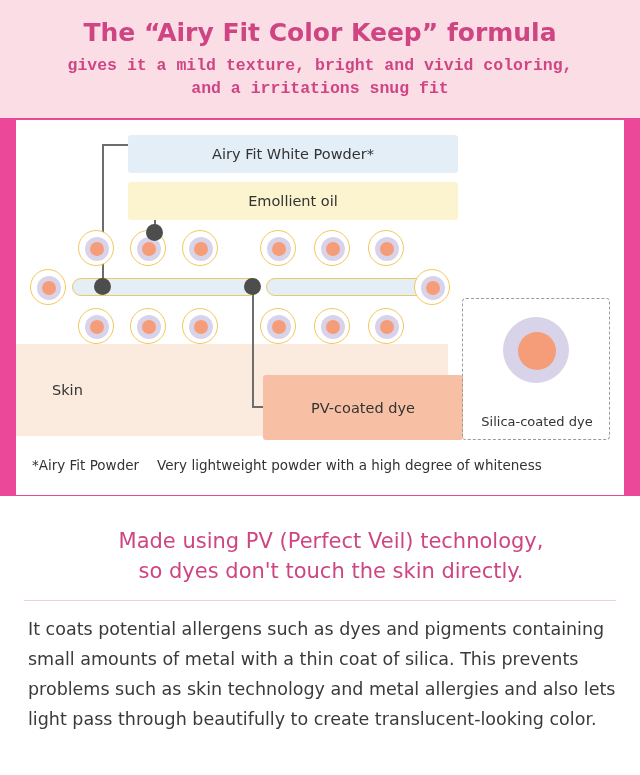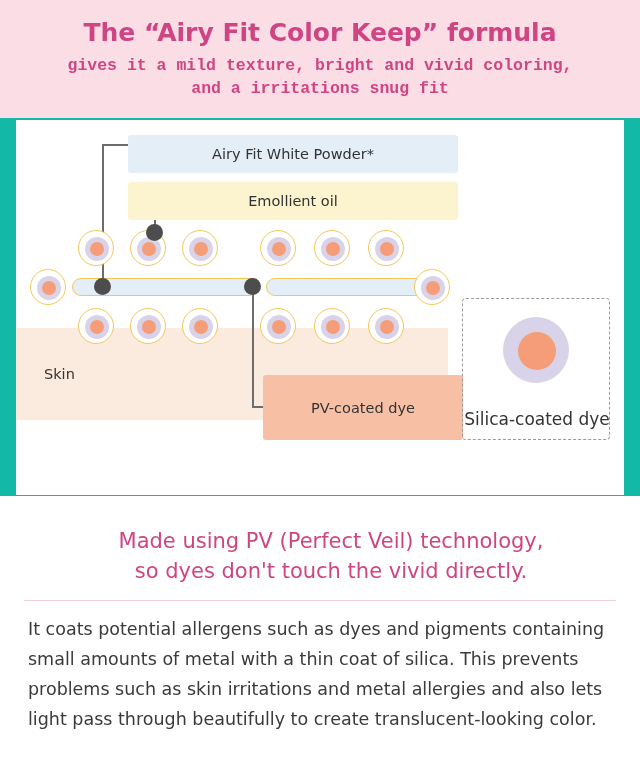--- a/index.html
+++ b/index.html
@@ -11,21 +11,21 @@
     width: 640px;
     height: 775px;
     background: #ffffff;
     font-family: "DejaVu Sans", sans-serif;
     overflow: hidden;
   }
   .page {
     position: relative;
     width: 640px;
     height: 573px;
-    background: #14b8a6;
+    background: #ec4899;
   }
 
   
   .header {
     position: absolute;
     left: 0; top: 0;
     width: 640px;
     height: 118px;
     background: #fbdde6;
     text-align: center;
@@ -70,25 +70,25 @@
     left: 112px; top: 15px;
     width: 330px; height: 38px;
     background: #e4eef7;
   }
   .bar-oil {
     left: 112px; top: 62px;
     width: 330px; height: 38px;
     background: #fcf3cf;
   }
   .bar-skin {
-    left: 0px; top: 208px;
+    left: 0px; top: 224px;
     width: 432px; height: 92px;
     background: #fbeade;
     justify-content: flex-start;
-    padding-left: 28px;
+    padding-left: 36px;
     border-radius: 0;
   }
   .bar-pv {
     left: 223px; top: 255px;
     width: 200px; height: 65px;
     background: #f7c0a4;
     margin-left: 24px;
   }
 
   .silica-box {
@@ -96,21 +96,21 @@
     left: 446px; top: 178px;
     width: 148px; height: 142px;
     border: 1.5px dashed #9a9a9a;
     border-radius: 4px;
   }
   .silica-label {
     position: absolute;
     left: 0; bottom: 10px;
     width: 148px;
     text-align: center;
-    font-size: 17px;
+    font-size: 13px;
     color: #333333;
   }
 
   .footnote {
     position: absolute;
     left: 16px; top: 337px;
     width: 580px;
     font-size: 13.5px;
     color: #333333;
   }
@@ -283,26 +283,29 @@
     <div class="dot" style="left:228px; top:158px; width:17px; height:17px;"></div>
 
     <div class="silica-box">
       <div class="particle" style="left:40px; top:18px; width:66px; height:66px; border-color:#d9d3ea; background:#d9d3ea;">
         <div class="ring2" style="left:4px; top:4px; width:58px; height:58px; background:#d9d3ea;"></div>
         <div class="core" style="left:14px; top:14px; width:38px; height:38px;"></div>
       </div>
       <div class="silica-label">Silica-coated dye</div>
     </div>
 
+    <div class="footnote">
+      <span>*Airy Fit Powder</span><span class="fn-gap"></span><span>Very lightweight powder with a high degree of whiteness</span>
+    </div>
   </div>
 
   <div class="divider"></div>
 
   <div class="lower">
     <div class="subhead">
       <div>Made using PV (Perfect Veil) technology,</div>
-      <div>so dyes don't touch the vivid directly.</div>
+      <div>so dyes don't touch the skin directly.</div>
     </div>
     <div class="rule"></div>
-    <div class="body-text">It coats potential allergens such as dyes and pigments containing small amounts of metal with a thin coat of silica. This prevents problems such as skin irritations and metal allergies and also lets light pass through beautifully to create translucent-looking color.</div>
+    <div class="body-text">It coats potential allergens such as dyes and pigments containing small amounts of metal with a thin coat of silica. This prevents problems such as skin technology and metal allergies and also lets light pass through beautifully to create translucent-looking color.</div>
   </div>
 
 </div>
 
 </body></html>

